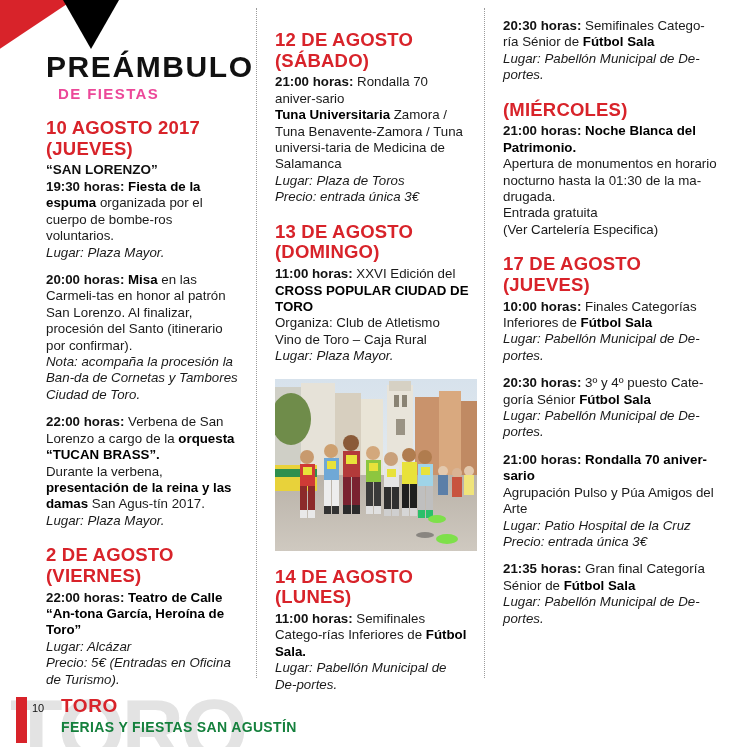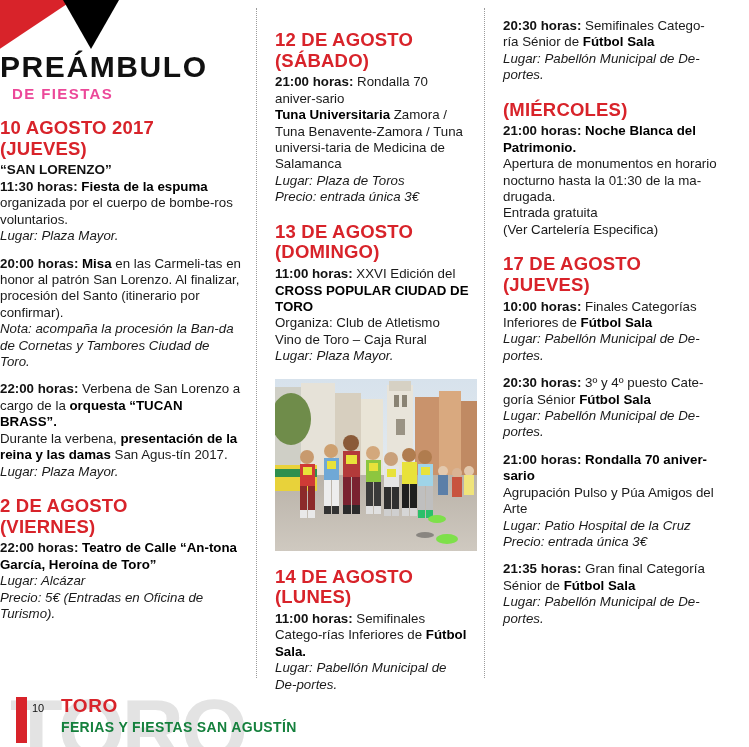--- a/index.html
+++ b/index.html
@@ -41,21 +41,21 @@
     top: 0; left: 0;
     width: 749px;
     height: 680px;
     display: flex;
   }
 
   .col {
     position: relative;
     padding-top: 18px;
   }
-  .col-1 { width: 253px; padding-right: 12px; }
+  .col-1 { width: 253px; padding-left: 46px; padding-right: 12px; }
   .col-2 { width: 228px; padding-left: 22px; padding-right: 12px; }
   .col-3 { width: 268px; padding-left: 22px; padding-right: 30px; }
 
   
   .col-2::before, .col-3::before {
     content: "";
     position: absolute;
     left: 3px;
     top: 8px;
     bottom: 2px;
@@ -194,21 +194,21 @@
   <div class="deco-black-tri"></div>
 
   <div class="cols">
     <div class="col col-1">
         <div class="masthead">
           <div class="line1">PREÁMBULO</div>
           <div class="line2">DE FIESTAS</div>
         </div>
         <div class="day-head"><span>10 AGOSTO 2017</span><span class="dow">(JUEVES)</span></div>
         <div class="subtitle">“SAN LORENZO”</div>
-        <div class="entry"><span class="t">11:30 horas: </span><span class="rb">Fiesta de la espuma</span><span> organizada por el cuerpo de bombe-ros voluntarios.</span><br><span class="i">Lugar: Plaza Mayor.</span></div>
+        <div class="entry"><span class="t">19:30 horas: </span><span class="rb">Fiesta de la espuma</span><span> organizada por el cuerpo de bombe-ros voluntarios.</span><br><span class="i">Lugar: Plaza Mayor.</span></div>
         <div class="entry"><span class="t">20:00 horas: </span><span class="rb">Misa</span><span> en las Carmeli-tas en honor al patrón San Lorenzo. Al finalizar, procesión del Santo (itinerario por confirmar).</span><br><span class="i">Nota: acompaña la procesión la Ban-da de Cornetas y Tambores Ciudad de Toro.</span></div>
         <div class="entry"><span class="t">22:00 horas: </span><span>Verbena de San Lorenzo a cargo de la </span><span class="rb">orquesta “TUCAN BRASS”.</span><br><span>Durante la verbena, </span><span class="rb">presentación de la reina y las damas</span><span> San Agus-tín 2017.</span><br><span class="i">Lugar: Plaza Mayor.</span></div>
         <div class="day-head"><span>2 DE AGOSTO</span><span class="dow">(VIERNES)</span></div>
         <div class="entry"><span class="t">22:00 horas: </span><span class="rb">Teatro de Calle “An-tona García, Heroína de Toro”</span><br><span class="i">Lugar: Alcázar</span><br><span class="i">Precio: 5€ (Entradas en Oficina de Turismo).</span></div>
       </div>
     <div class="col col-2">
         <div class="day-head first"><span>12 DE AGOSTO</span><span class="dow">(SÁBADO)</span></div>
         <div class="entry"><span class="t">21:00 horas: </span><span>Rondalla 70 aniver-sario</span><br><span class="rb">Tuna Universitaria</span><span> Zamora / Tuna Benavente-Zamora / Tuna universi-taria de Medicina de Salamanca</span><br><span class="i">Lugar: Plaza de Toros</span><br><span class="i">Precio: entrada única 3€</span></div>
         <div class="day-head"><span>13 DE AGOSTO</span><span class="dow">(DOMINGO)</span></div>
         <div class="entry"><span class="t">11:00 horas: </span><span>XXVI Edición del </span><span class="rb">CROSS POPULAR CIUDAD DE TORO</span><br><span>Organiza: Club de Atletismo Vino de Toro – Caja Rural</span><br><span class="i">Lugar: Plaza Mayor.</span></div>

